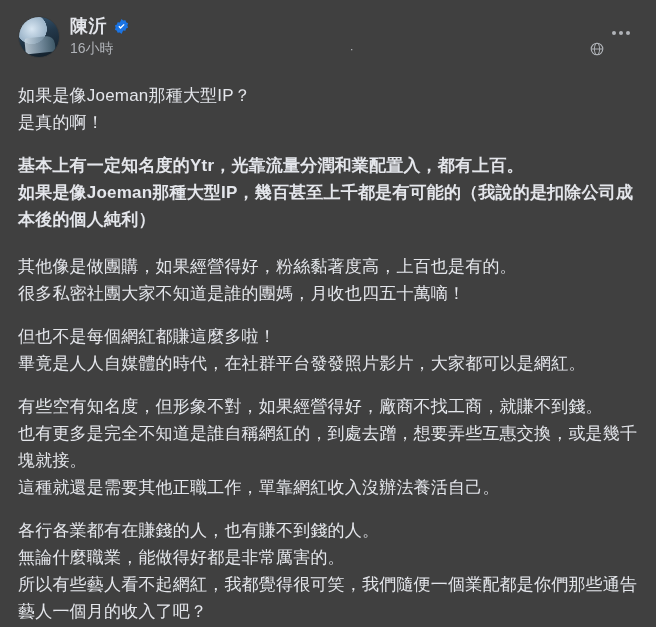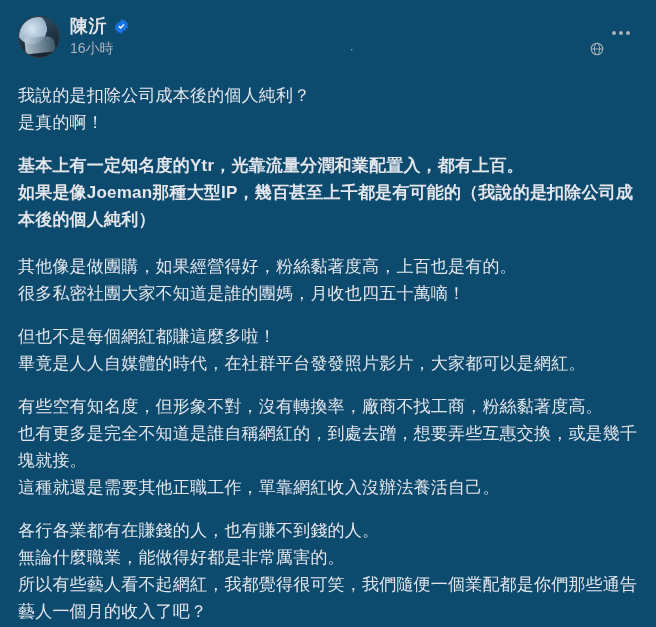--- a/index.html
+++ b/index.html
@@ -10,21 +10,21 @@
   body {
     width: 656px;
     height: 627px;
     overflow: hidden;
     font-family: "Liberation Sans", "DejaVu Sans", sans-serif;
   }
   .post {
     position: relative;
     width: 656px;
     height: 627px;
-    background: #0c4a6e;
+    background: #404040;
     box-sizing: border-box;
     padding: 14px 18px 0 18px;
   }
   .post-header {
     display: flex;
     align-items: flex-start;
     height: 56px;
   }
   .avatar {
     width: 42px;
@@ -165,29 +165,29 @@
     </div>
 
     <div class="more-btn">
       <span></span>
       <span></span>
       <span></span>
     </div>
   </div>
 
   <div class="post-body">
-    <p class="para" style="white-space: pre-wrap;">我說的是扣除公司成本後的個人純利？
+    <p class="para" style="white-space: pre-wrap;">如果是像Joeman那種大型IP？
 是真的啊！</p>
     <p class="para" style="white-space: pre-wrap; font-weight: bold;">基本上有一定知名度的Ytr，光靠流量分潤和業配置入，都有上百。
 如果是像Joeman那種大型IP，幾百甚至上千都是有可能的（我說的是扣除公司成本後的個人純利）</p>
     <p class="para" style="white-space: pre-wrap; margin-top: 20px;">其他像是做團購，如果經營得好，粉絲黏著度高，上百也是有的。
 很多私密社團大家不知道是誰的團媽，月收也四五十萬嘀！</p>
     <p class="para" style="white-space: pre-wrap;">但也不是每個網紅都賺這麼多啦！
 畢竟是人人自媒體的時代，在社群平台發發照片影片，大家都可以是網紅。</p>
-    <p class="para" style="white-space: pre-wrap;">有些空有知名度，但形象不對，沒有轉換率，廠商不找工商，粉絲黏著度高。
+    <p class="para" style="white-space: pre-wrap;">有些空有知名度，但形象不對，如果經營得好，廠商不找工商，就賺不到錢。
 也有更多是完全不知道是誰自稱網紅的，到處去蹭，想要弄些互惠交換，或是幾千塊就接。
 這種就還是需要其他正職工作，單靠網紅收入沒辦法養活自己。</p>
     <p class="para" style="white-space: pre-wrap;">各行各業都有在賺錢的人，也有賺不到錢的人。
 無論什麼職業，能做得好都是非常厲害的。
 所以有些藝人看不起網紅，我都覺得很可笑，我們隨便一個業配都是你們那些通告藝人一個月的收入了吧？
 講得好像網紅很稀罕電視圈一樣🤣</p>
   </div>
 
 </div>
 

